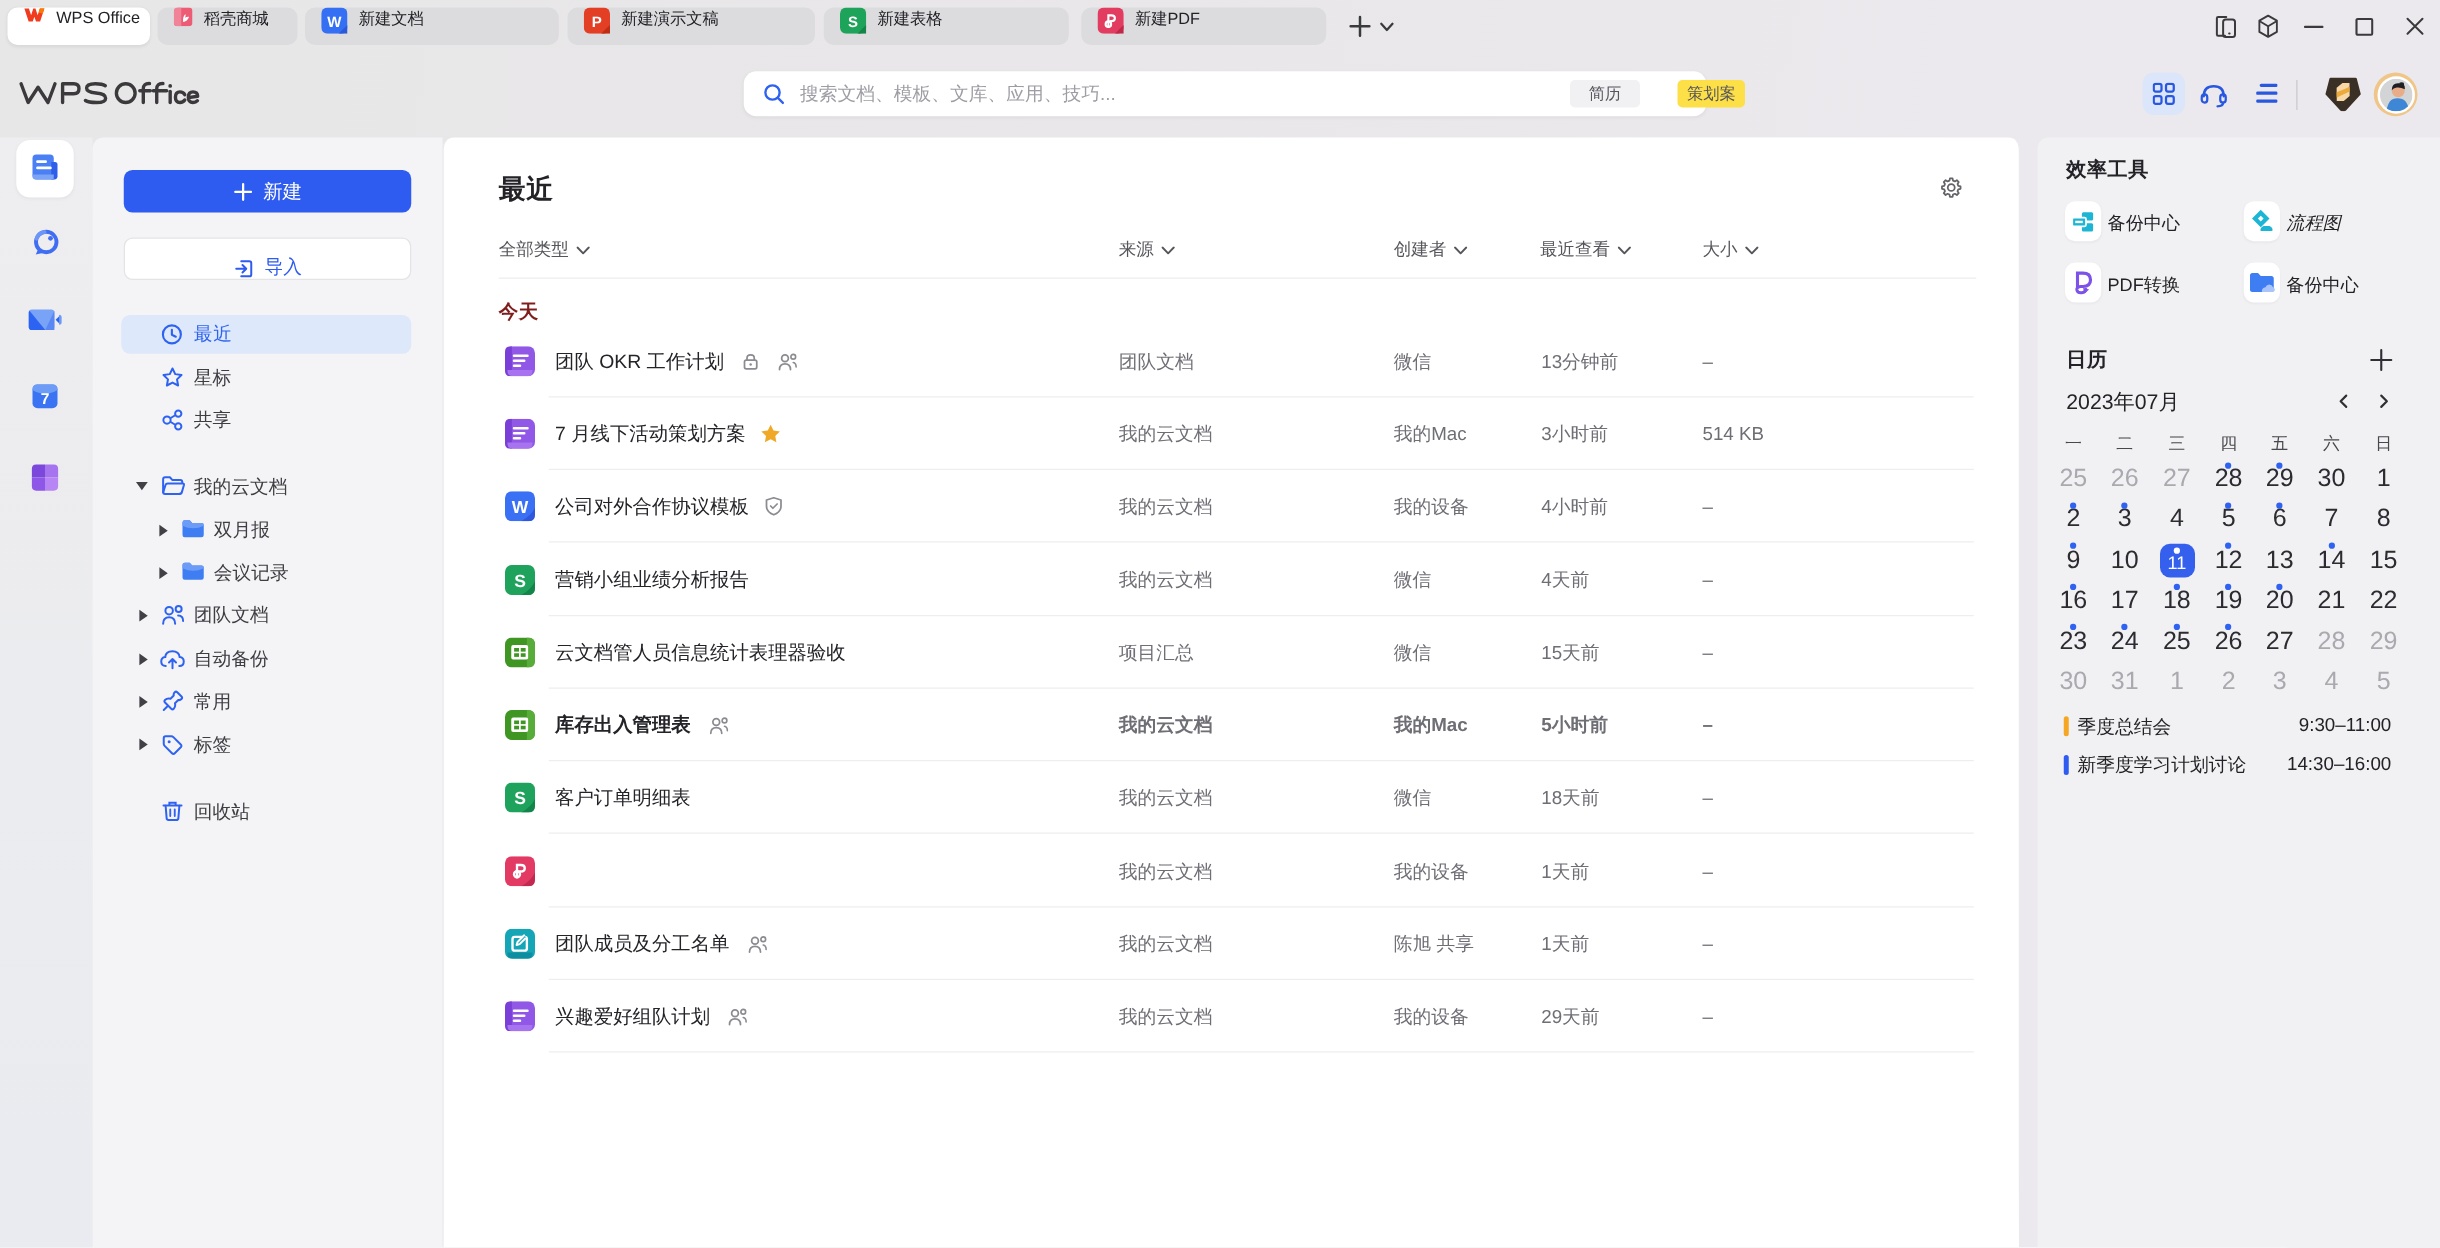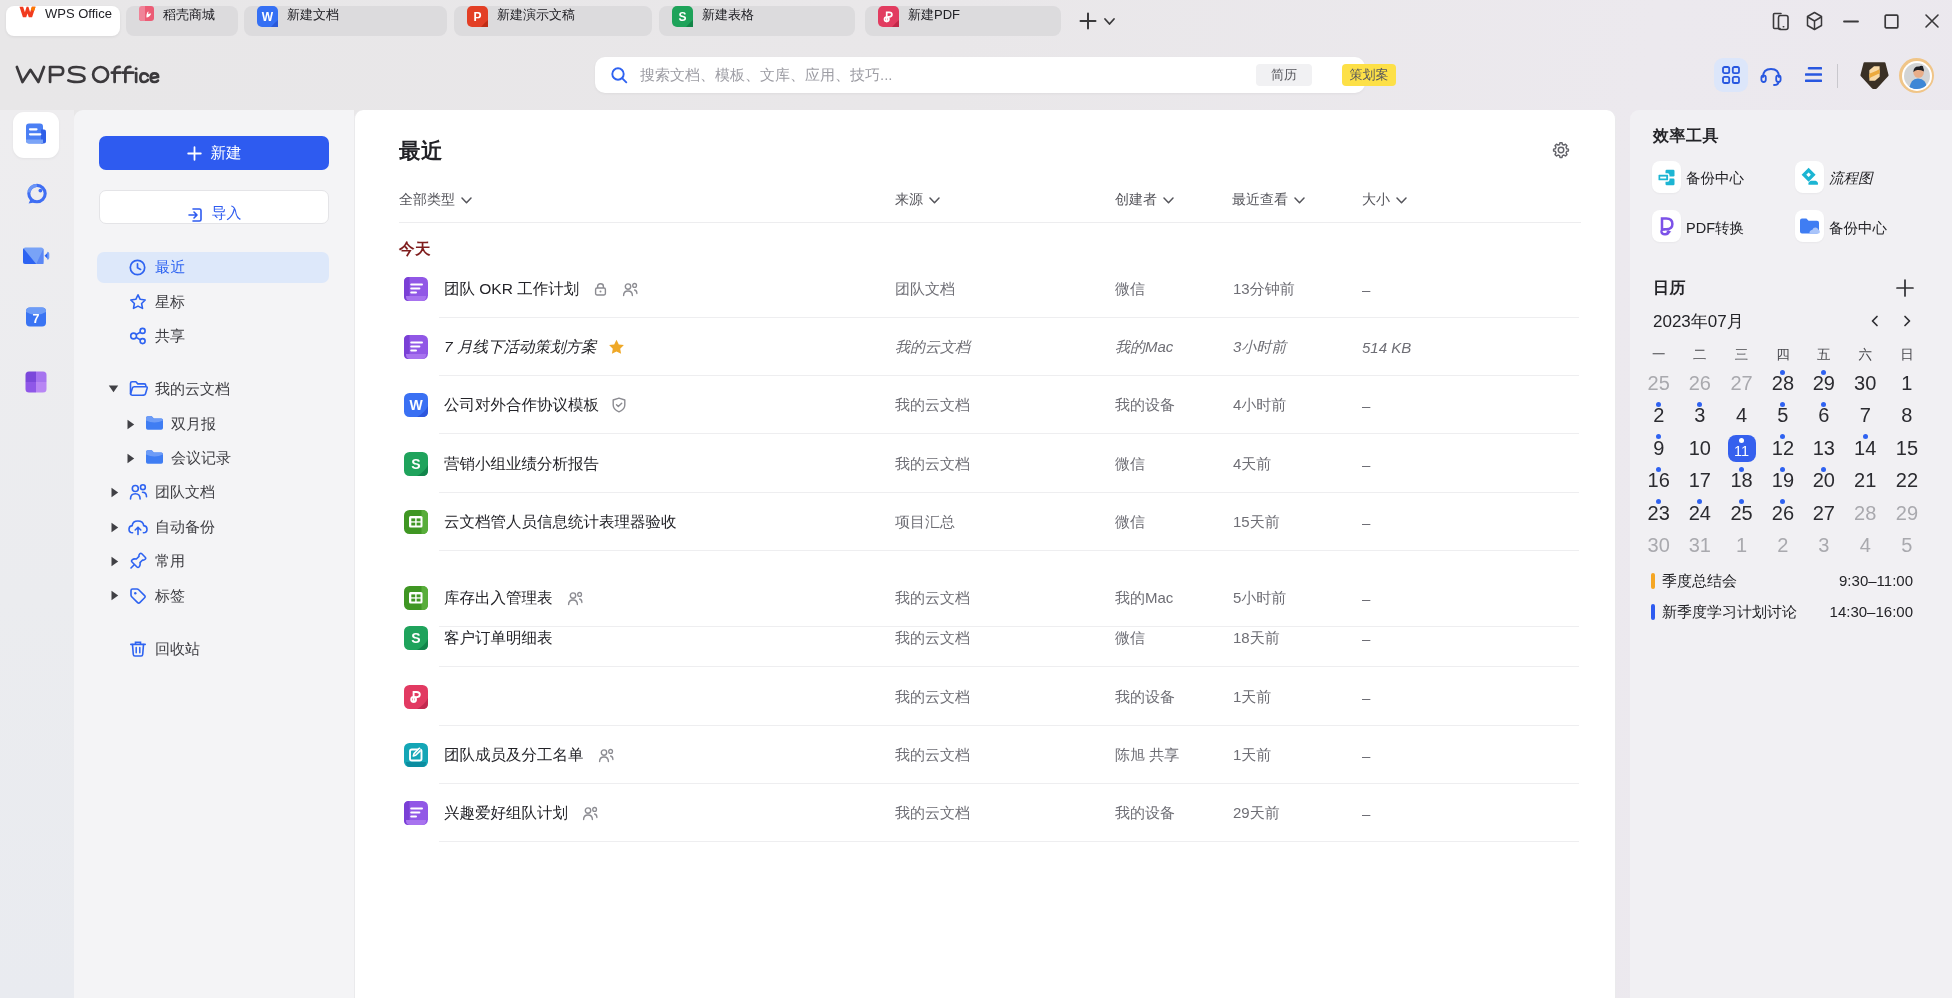--- a/index.html
+++ b/index.html
@@ -371,21 +371,21 @@
           <path d="M1.6,13.6 Q1.6,9 6,9 Q10.4,9 10.4,13.6" fill="none" stroke="#8b8b91" stroke-width="1.4" stroke-linecap="round"></path>
           <circle cx="12.6" cy="3.4" r="1.9" fill="none" stroke="#8b8b91" stroke-width="1.3"></circle>
           <path d="M12.6,8 Q14.9,8.4 14.9,11.6" fill="none" stroke="#8b8b91" stroke-width="1.3" stroke-linecap="round"></path>
         </svg></div>
 <div class="csrc">团队文档</div>
       <div class="ccre">微信</div>
       <div class="ctim">13分钟前</div>
       <div class="csiz">–</div>
 <div class="rsep"></div>
 </div>
-<div class="row" style="top:208px;font-style:italic;">
+<div class="row" style="top:208px;">
 <svg class="ric" width="24" height="24" viewBox="0 0 24 24">
 <rect width="24" height="24" rx="5.5" fill="#9157e6"></rect>
 <path d="M5.5,0 L4.5,0 Q0,0 0,4.5 L0,19.5 Q0,24 4.5,24 L5.5,24 Z" fill="#7a3fd6"></path>
 <path d="M2,19 L22,19 L22,19.5 Q22,24 17.5,24 L6.5,24 Q2,24 2,19.5 Z" fill="#a873ef"></path>
 <path d="M7.2,7.6 L18,7.6 M7.2,11.6 L15.4,11.6 M7.2,15.6 L12,15.6" stroke="#fff" stroke-width="2" stroke-linecap="round"></path>
 </svg>
 <div class="rname">7 月线下活动策划方案<svg width="17" height="16" viewBox="0 0 17 16" style="margin-left:12px;">
           <path d="M8.5,0.8 L10.8,5.4 L15.9,6.1 L12.2,9.7 L13.1,14.8 L8.5,12.4 L3.9,14.8 L4.8,9.7 L1.1,6.1 L6.2,5.4 Z" fill="#efa827"></path>
         </svg></div>
 <div class="csrc">我的云文档</div>
@@ -433,21 +433,21 @@
 <rect x="7.3" y="12.6" width="3.9" height="2.9" fill="#3f9623"></rect>
         <rect x="12.6" y="12.6" width="3.9" height="2.9" fill="#3f9623"></rect>
 </svg>
 <div class="rname">云文档管人员信息统计表理器验收</div>
 <div class="csrc">项目汇总</div>
       <div class="ccre">微信</div>
       <div class="ctim">15天前</div>
       <div class="csiz">–</div>
 <div class="rsep"></div>
 </div>
-<div class="row" style="top:459px;">
+<div class="row" style="top:441px;font-weight:bold;">
 <svg class="ric" width="24" height="24" viewBox="0 0 24 24">
 <rect width="24" height="24" rx="5.5" fill="#3f9623"></rect>
 <path d="M17.5,0 L18.5,0 Q24,0 24,5.5 L24,18.5 Q24,24 18.5,24 L17.5,24 Z" fill="#58ad3a"></path>
 <rect x="5" y="6" width="13.5" height="11.5" rx="1.5" fill="#fff"></rect>
 <rect x="7.3" y="8.4" width="3.9" height="2.9" fill="#3f9623"></rect>
         <rect x="12.6" y="8.4" width="3.9" height="2.9" fill="#3f9623"></rect>
 <rect x="7.3" y="12.6" width="3.9" height="2.9" fill="#3f9623"></rect>
         <rect x="12.6" y="12.6" width="3.9" height="2.9" fill="#3f9623"></rect>
 </svg>
 <div class="rname">库存出入管理表<svg width="16" height="15" viewBox="0 0 16 15" style="margin-left:14px;">

